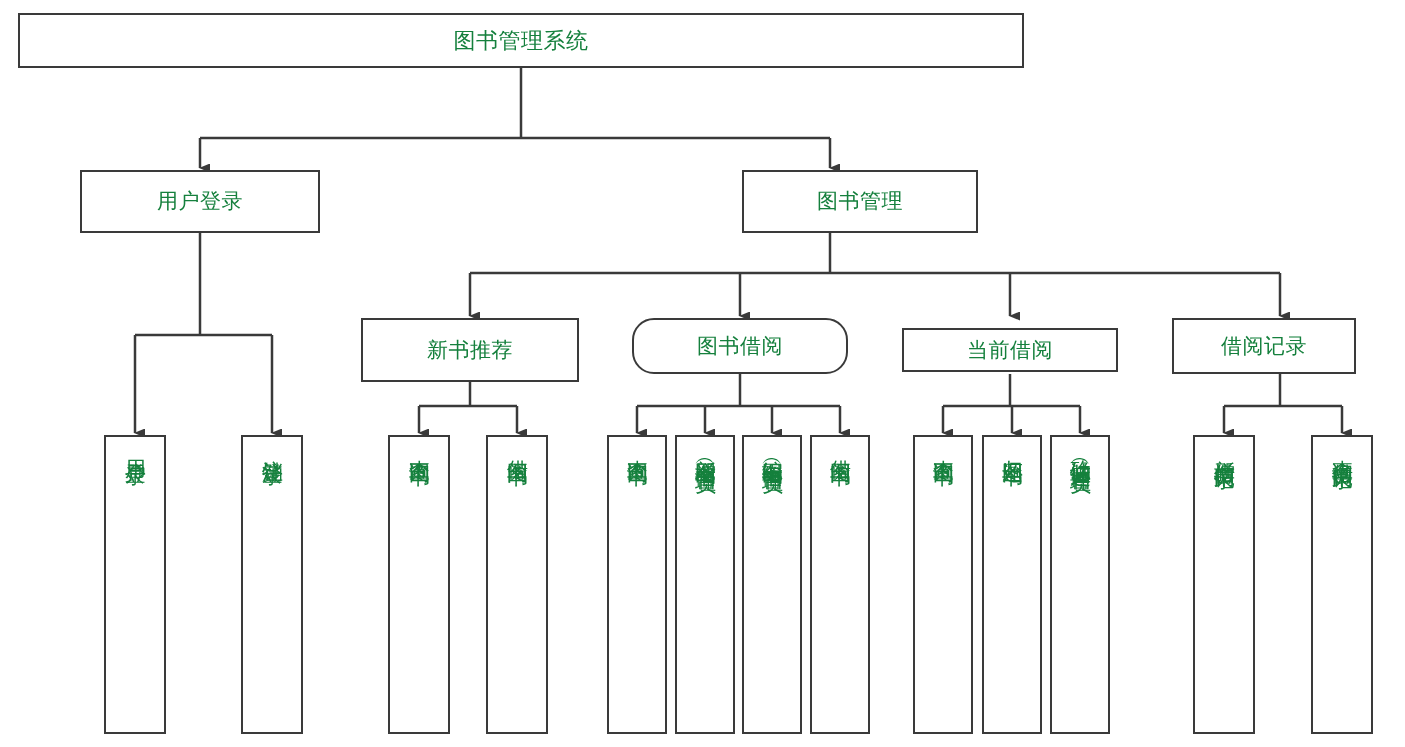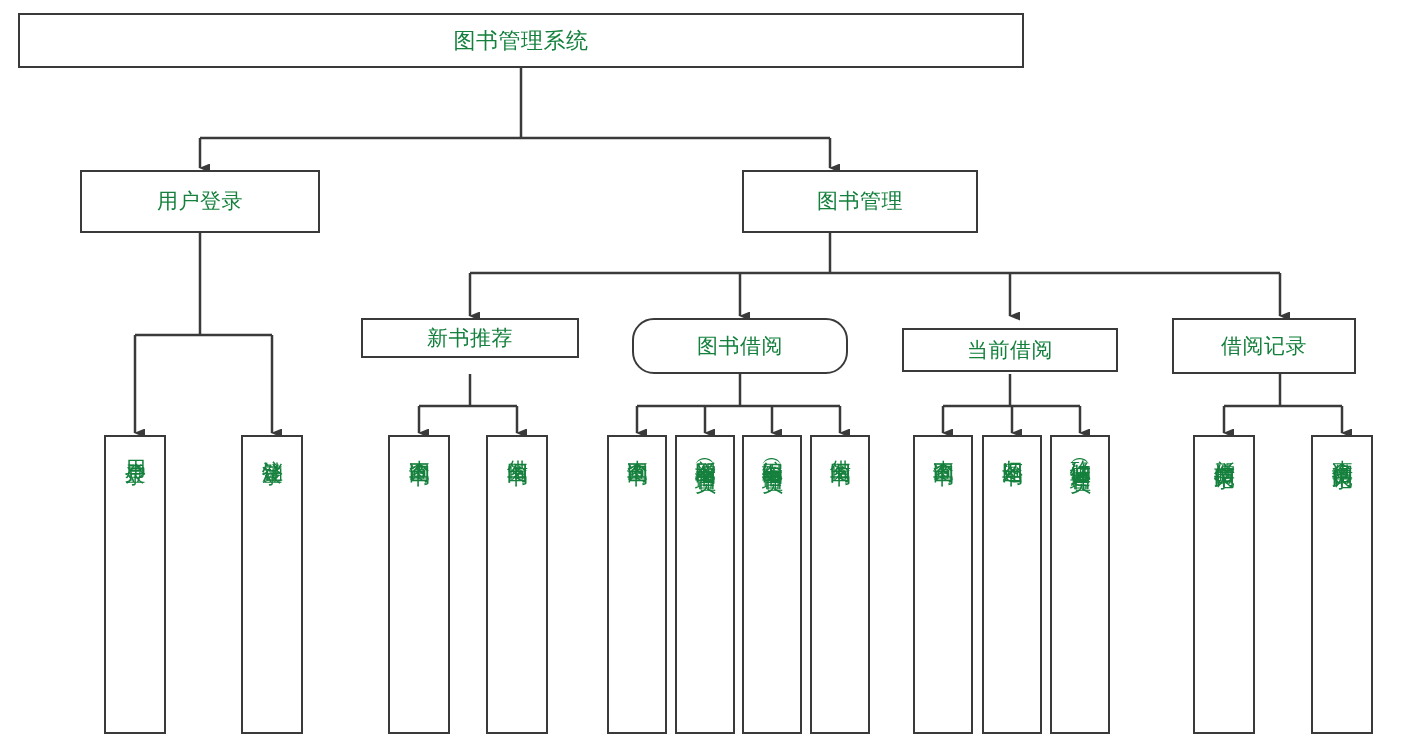--- a/index.html
+++ b/index.html
@@ -119,21 +119,21 @@
   <div id="node-layer">
       <div class="node horizontal root" style="left: 18px; top: 13px; width: 1006px; height: 55px;">
         <div class="node-label">图书管理系统</div>
       </div>
       <div class="node horizontal" style="left: 80px; top: 170px; width: 240px; height: 63px;">
         <div class="node-label">用户登录</div>
       </div>
       <div class="node horizontal" style="left: 712px; top: 170px; width: 236px; height: 63px; margin-left: 30px;">
         <div class="node-label">图书管理</div>
       </div>
-      <div class="node horizontal" style="left: 361px; top: 318px; width: 218px; height: 40px;">
+      <div class="node horizontal" style="left: 361px; top: 318px; width: 218px; height: 64px;">
         <div class="node-label">新书推荐</div>
       </div>
       <div class="node horizontal" style="left: 632px; top: 318px; width: 216px; height: 56px; border-radius: 22px;">
         <div class="node-label">图书借阅</div>
       </div>
       <div class="node horizontal" style="left: 902px; top: 328px; width: 216px; height: 44px;">
         <div class="node-label">当前借阅</div>
       </div>
       <div class="node horizontal" style="left: 1172px; top: 318px; width: 184px; height: 56px;">
         <div class="node-label">借阅记录</div>

